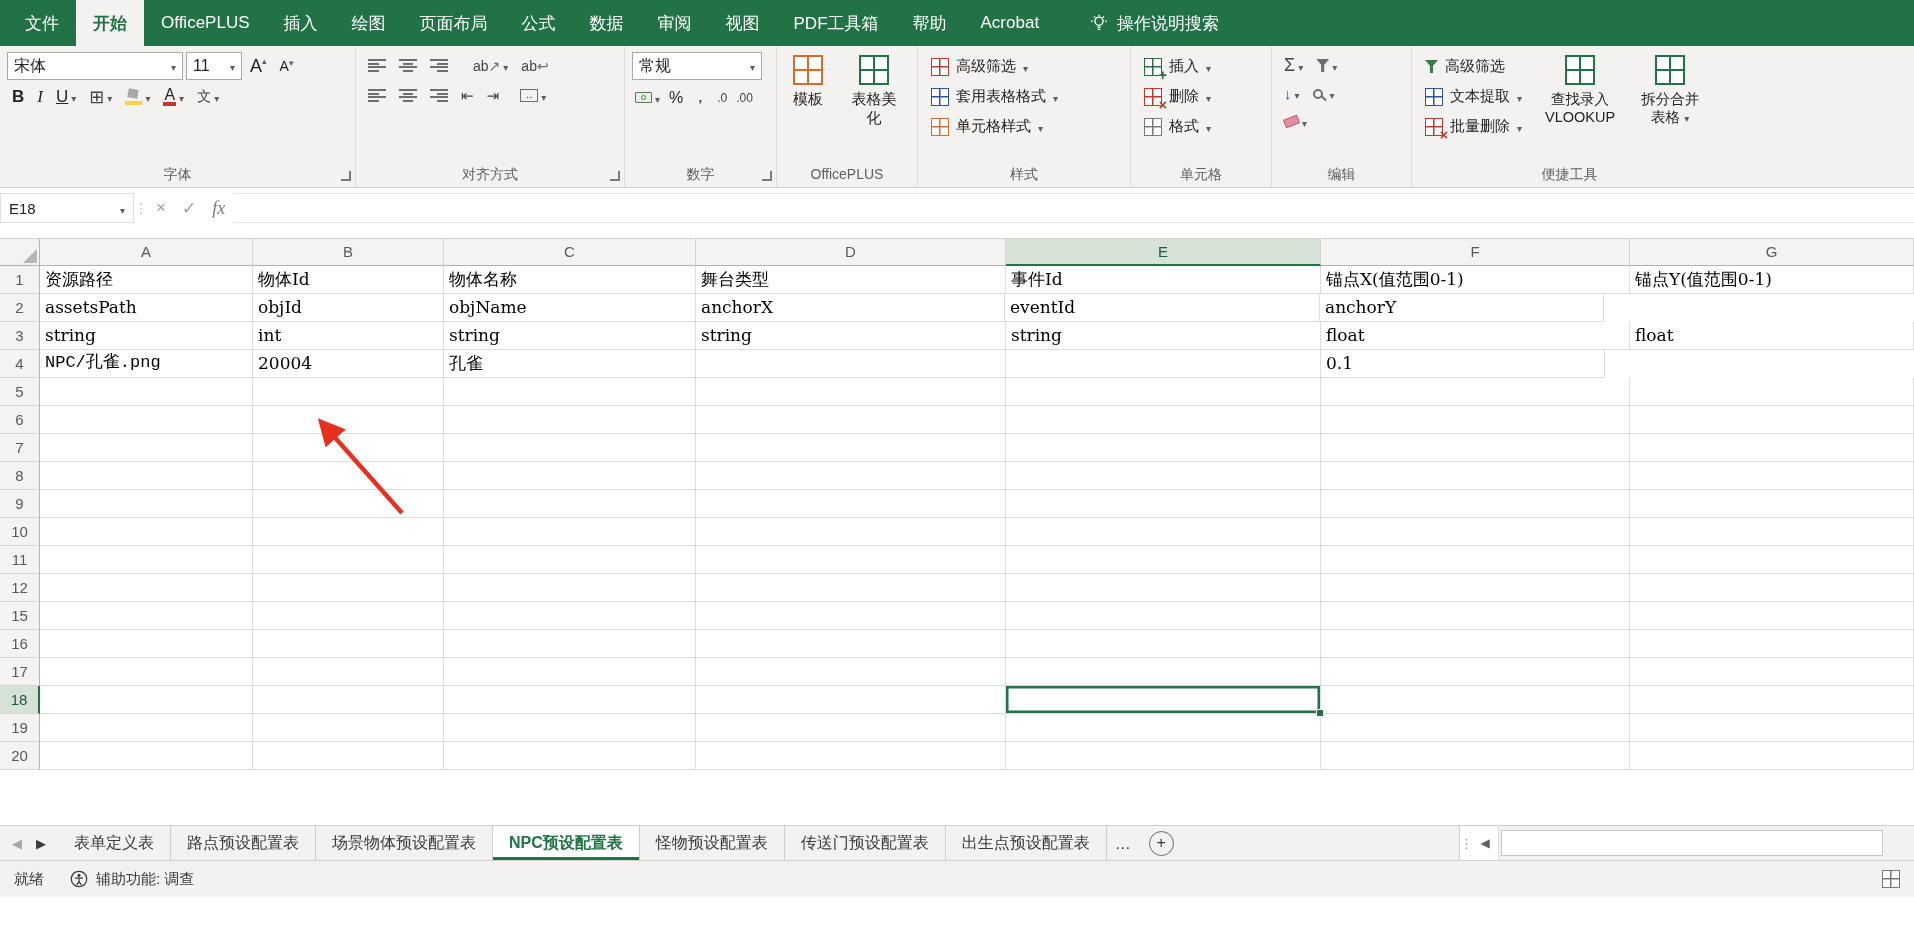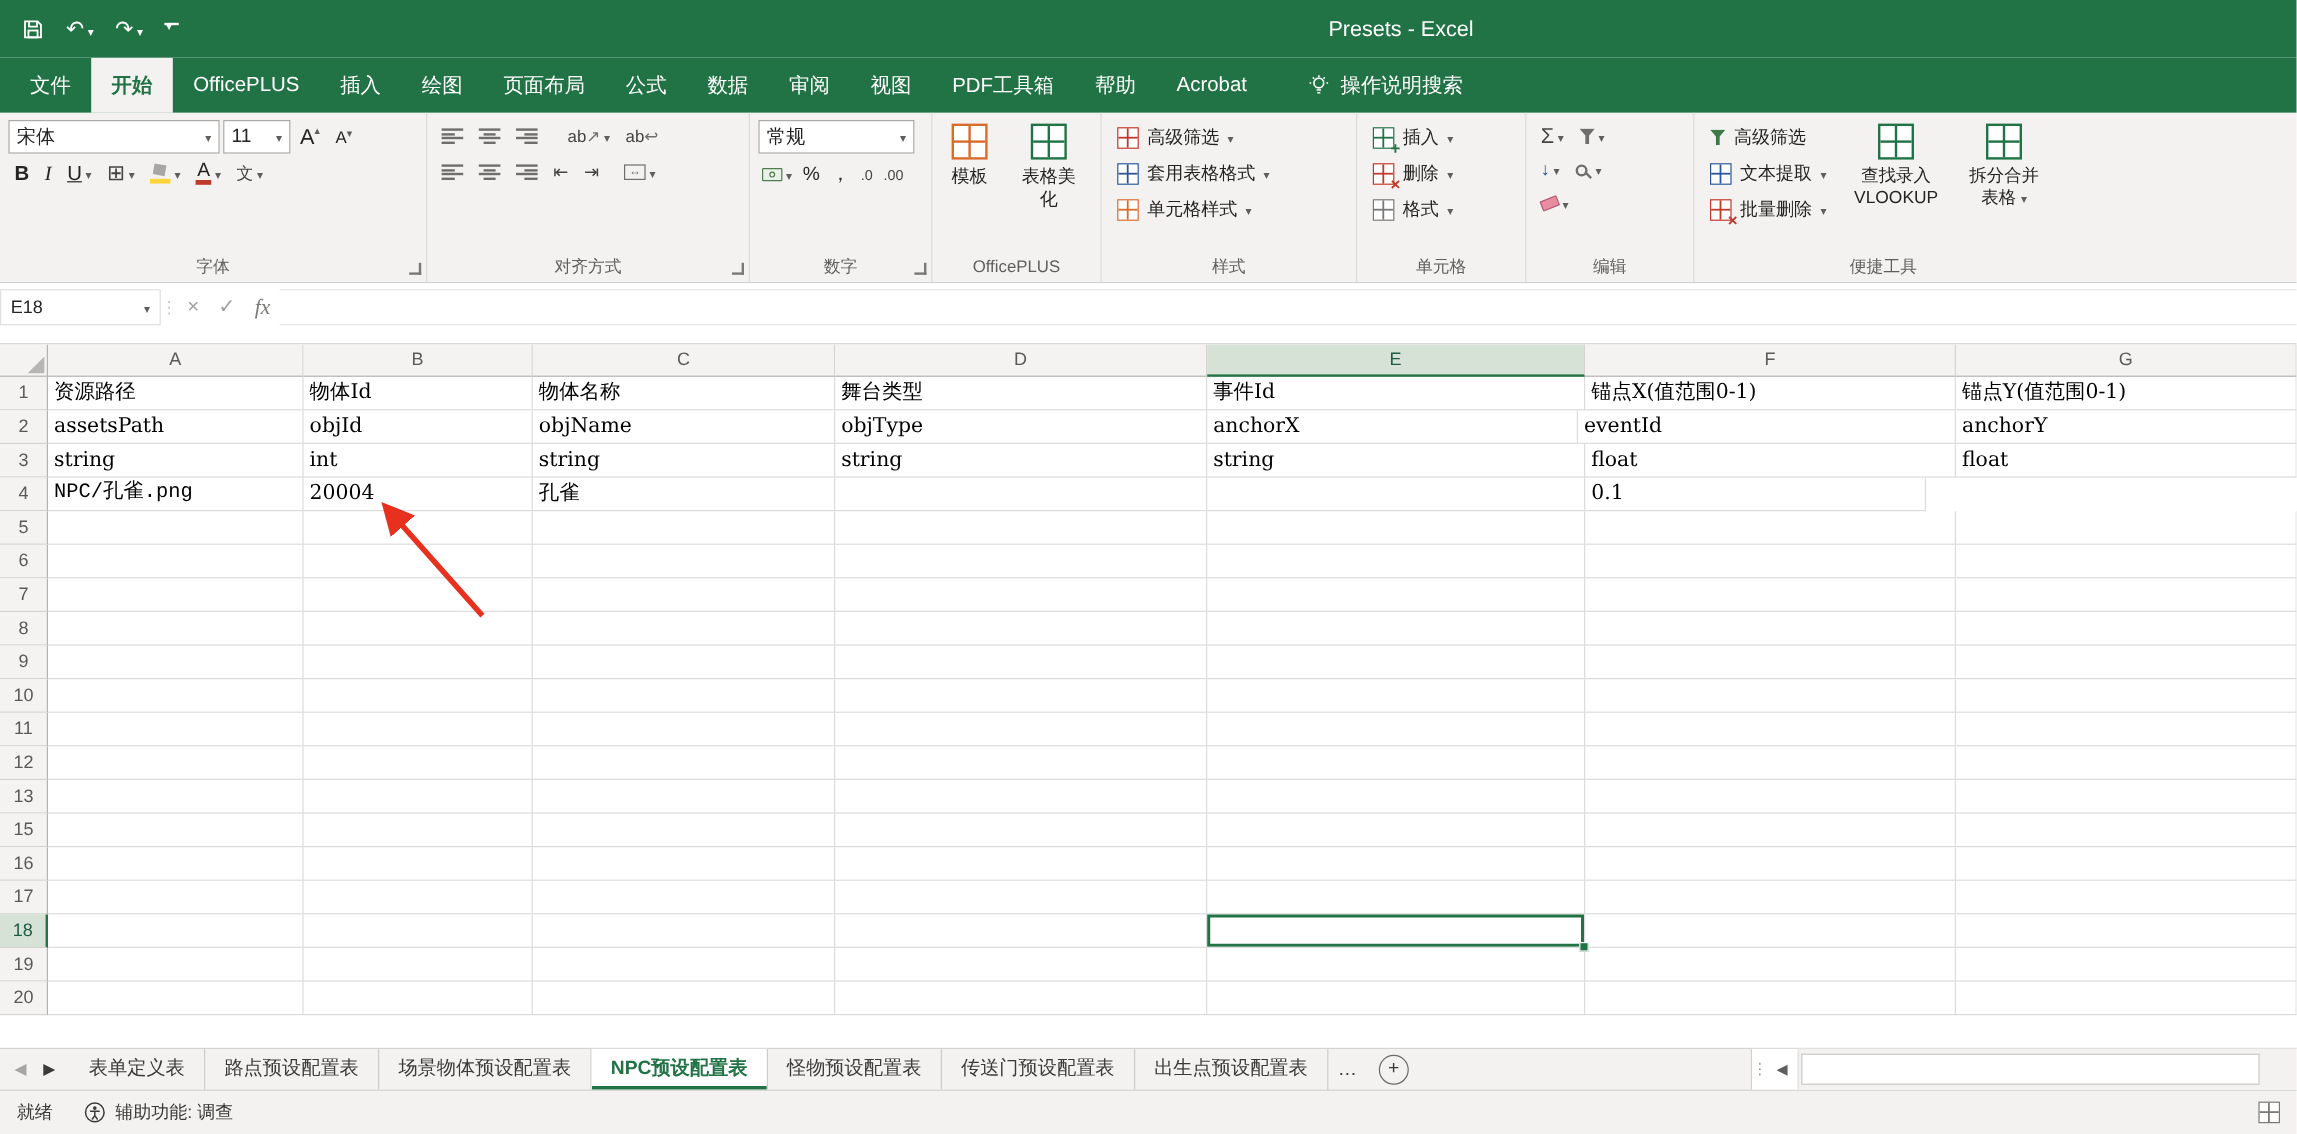--- a/index.html
+++ b/index.html
@@ -138,43 +138,20 @@
   .acc-item { display:flex; align-items:center; gap:8px; }
   .sb-right { margin-left:auto; display:flex; align-items:center; }
 
   .annot { position:absolute; inset:0; pointer-events:none; z-index:40; }
 </style>
 </head>
 <body>
 
 <div id="app">
 
-  <div class="titlebar">
-    <div class="qat">
-      <button class="qat-btn">
-        <svg width="19" height="19" viewBox="0 0 20 20" fill="none" stroke="#ffffff" stroke-width="1.6">
-          <path d="M3 3 h11 l3 3 v11 H3 z"></path>
-            <path d="M6.5 3 v4.5 h7 V3"></path>
-            <rect x="6" y="11" width="8" height="6"></rect>
-        </svg>
-      </button>
-      <button class="qat-btn">
-          <span class="i-undo"></span>
-          <span class="caret"></span>
-        </button>
-      <button class="qat-btn">
-          <span class="i-redo"></span>
-          <span class="caret"></span>
-        </button>
-      <button class="qat-btn">
-          <span class="i-custom"></span>
-        </button>
-    </div>
-    <div class="win-title">Presets  -  Excel</div>
-  </div>
 
   <div class="tabbar">
     <div id="ribbon-tabs">
         <div class="rtab file">文件</div>
         <div class="rtab active">开始</div>
         <div class="rtab">OfficePLUS</div>
         <div class="rtab">插入</div>
         <div class="rtab">绘图</div>
         <div class="rtab">页面布局</div>
         <div class="rtab">公式</div>
@@ -520,21 +497,20 @@
           <div class="gc" style="width: 310px;">舞台类型</div>
           <div class="gc" style="width: 315px;">事件Id</div>
           <div class="gc" style="width: 309px;">锚点X(值范围0-1)</div>
           <div class="gc" style="width: 284px;">锚点Y(值范围0-1)</div>
         </div>
         <div class="grow">
           <div class="gh row">2</div>
           <div class="gc" style="width: 213px;">assetsPath</div>
           <div class="gc" style="width: 191px;">objId</div>
           <div class="gc" style="width: 252px;">objName</div>
-          <div class="gc" style="width: 310px;">objType</div>
           <div class="gc" style="width: 309px;">anchorX</div>
           <div class="gc" style="width: 315px;">eventId</div>
           <div class="gc" style="width: 284px;">anchorY</div>
         </div>
         <div class="grow">
           <div class="gh row">3</div>
           <div class="gc" style="width: 213px;">string</div>
           <div class="gc" style="width: 191px;">int</div>
           <div class="gc" style="width: 252px;">string</div>
           <div class="gc" style="width: 310px;">string</div>
@@ -616,30 +592,20 @@
           <div class="gc" style="width: 213px;"></div>
           <div class="gc" style="width: 191px;"></div>
           <div class="gc" style="width: 252px;"></div>
           <div class="gc" style="width: 310px;"></div>
           <div class="gc" style="width: 315px;"></div>
           <div class="gc" style="width: 309px;"></div>
           <div class="gc" style="width: 284px;"></div>
         </div>
         <div class="grow">
           <div class="gh row">12</div>
-          <div class="gc" style="width: 213px;"></div>
-          <div class="gc" style="width: 191px;"></div>
-          <div class="gc" style="width: 252px;"></div>
-          <div class="gc" style="width: 310px;"></div>
-          <div class="gc" style="width: 315px;"></div>
-          <div class="gc" style="width: 309px;"></div>
-          <div class="gc" style="width: 284px;"></div>
-        </div>
-        <div class="grow">
-          <div class="gh row">13</div>
           <div class="gc" style="width: 213px;"></div>
           <div class="gc" style="width: 191px;"></div>
           <div class="gc" style="width: 252px;"></div>
           <div class="gc" style="width: 310px;"></div>
           <div class="gc" style="width: 315px;"></div>
           <div class="gc" style="width: 309px;"></div>
           <div class="gc" style="width: 284px;"></div>
         </div>
         <div class="grow">
           <div class="gh row">15</div>

